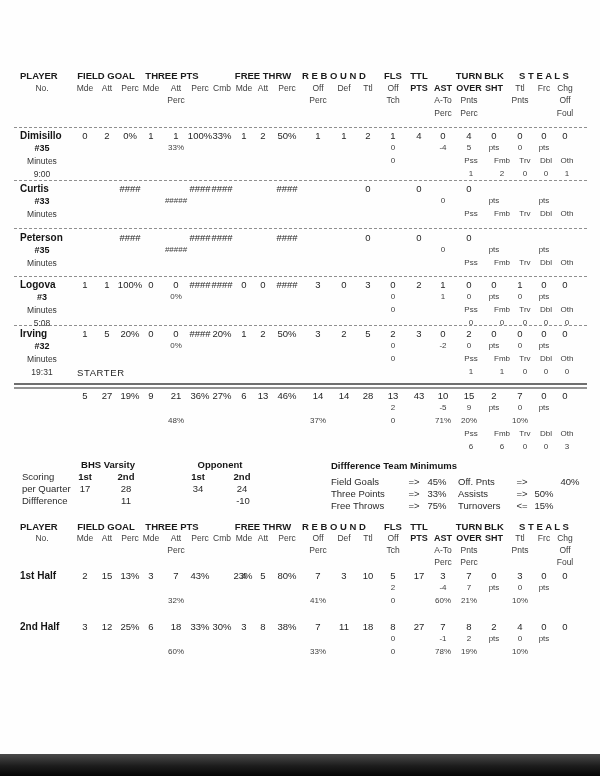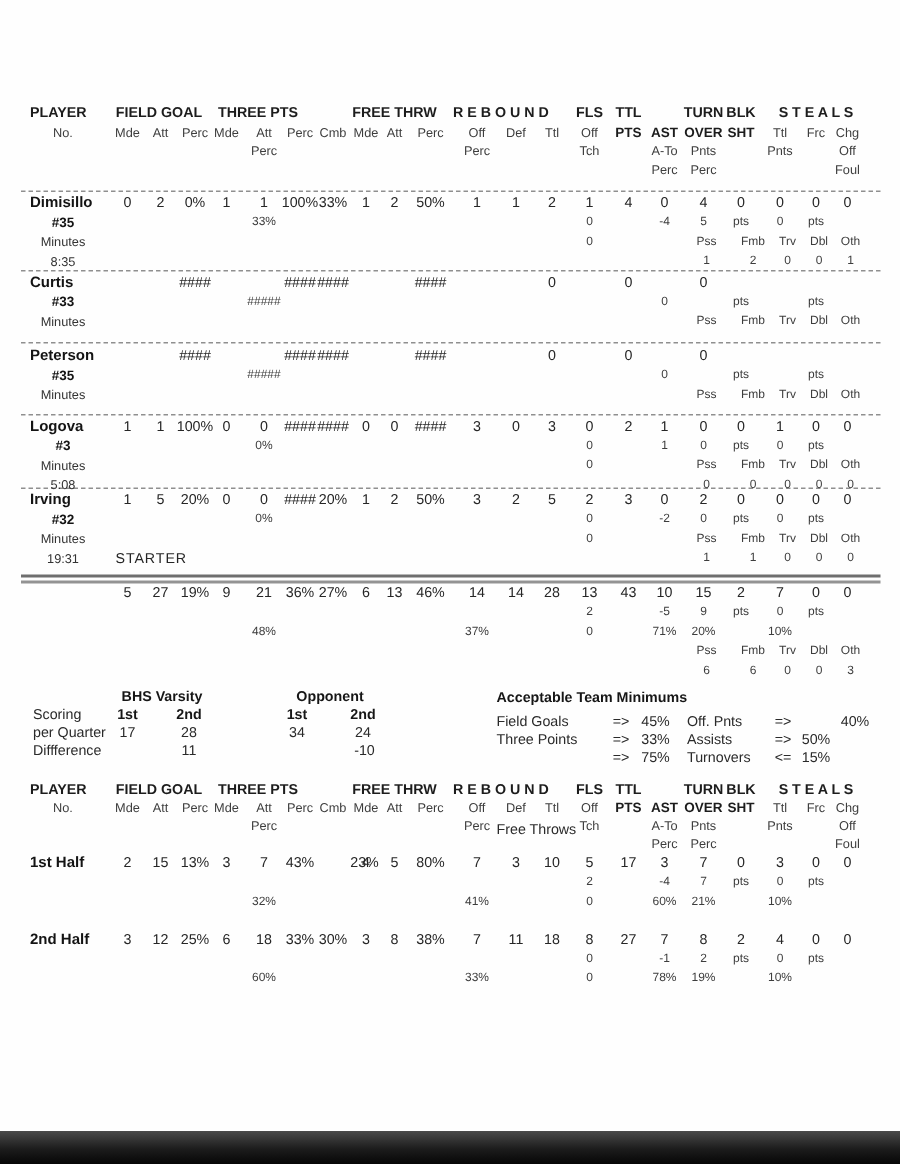--- a/index.html
+++ b/index.html
@@ -113,21 +113,21 @@
       <span class="cell vs ctr" style="top: 144px; left: 464px;">pts</span>
       <span class="cell vs ctr" style="top: 144px; left: 490px;">0</span>
       <span class="cell vs ctr" style="top: 144px; left: 514px;">pts</span>
       <span class="cell sb ctr" style="top: 157px; left: 12px;">Minutes</span>
       <span class="cell vs ctr" style="top: 157px; left: 363px;">0</span>
       <span class="cell vs ctr" style="top: 157px; left: 441px;">Pss</span>
       <span class="cell vs ctr" style="top: 157px; left: 472px;">Fmb</span>
       <span class="cell vs ctr" style="top: 157px; left: 495px;">Trv</span>
       <span class="cell vs ctr" style="top: 157px; left: 516px;">Dbl</span>
       <span class="cell vs ctr" style="top: 157px; left: 537px;">Oth</span>
-      <span class="cell sb ctr" style="top: 170px; left: 12px;">8:35</span>
+      <span class="cell sb ctr" style="top: 170px; left: 12px;">9:00</span>
       <span class="cell vs ctr" style="top: 170px; left: 441px;">1</span>
       <span class="cell vs ctr" style="top: 170px; left: 472px;">2</span>
       <span class="cell vs ctr" style="top: 170px; left: 495px;">0</span>
       <span class="cell vs ctr" style="top: 170px; left: 516px;">0</span>
       <span class="cell vs ctr" style="top: 170px; left: 537px;">1</span>
       <span class="cell nm" style="top: 184px; left: 20px;">Curtis</span>
       <span class="cell v0 ctr" style="top: 184px; left: 100px;">####</span>
       <span class="cell v0 ctr" style="top: 184px; left: 170px;">####</span>
       <span class="cell v0 ctr" style="top: 184px; left: 192px;">####</span>
       <span class="cell v0 ctr" style="top: 184px; left: 257px;">####</span>
@@ -306,34 +306,34 @@
       <span class="cell scb ctr" style="top: 472px; left: 168px;">1st</span>
       <span class="cell scb ctr" style="top: 472px; left: 212px;">2nd</span>
       <span class="cell sc ctr" style="top: 484px; left: 55px;">17</span>
       <span class="cell sc ctr" style="top: 484px; left: 96px;">28</span>
       <span class="cell sc ctr" style="top: 484px; left: 168px;">34</span>
       <span class="cell sc ctr" style="top: 484px; left: 212px;">24</span>
       <span class="cell sc ctr" style="top: 496px; left: 96px;">11</span>
       <span class="cell sc ctr" style="top: 496px; left: 213px;">-10</span>
     </div>
   <div id="minimums">
-      <span class="cell scb" style="top: 461px; left: 331px;">Acceptable Team Minimums</span>
+      <span class="cell scb" style="top: 461px; left: 331px;">Diffference Team Minimums</span>
       <span class="cell sc" style="top: 477px; left: 331px;">Field Goals</span>
       <span class="cell sc ctr" style="top: 477px; left: 384px;">=&gt;</span>
       <span class="cell sc ctr" style="top: 477px; left: 407px;">45%</span>
       <span class="cell sc" style="top: 477px; left: 458px;">Off. Pnts</span>
       <span class="cell sc ctr" style="top: 477px; left: 492px;">=&gt;</span>
       <span class="cell sc ctr" style="top: 477px; left: 540px;">40%</span>
       <span class="cell sc" style="top: 489px; left: 331px;">Three Points</span>
       <span class="cell sc ctr" style="top: 489px; left: 384px;">=&gt;</span>
       <span class="cell sc ctr" style="top: 489px; left: 407px;">33%</span>
       <span class="cell sc" style="top: 489px; left: 458px;">Assists</span>
       <span class="cell sc ctr" style="top: 489px; left: 492px;">=&gt;</span>
       <span class="cell sc ctr" style="top: 489px; left: 514px;">50%</span>
-      <span class="cell sc" style="top: 501px; left: 331px; margin-top: 48px;">Free Throws</span>
+      <span class="cell sc" style="top: 501px; left: 331px;">Free Throws</span>
       <span class="cell sc ctr" style="top: 501px; left: 384px;">=&gt;</span>
       <span class="cell sc ctr" style="top: 501px; left: 407px;">75%</span>
       <span class="cell sc" style="top: 501px; left: 458px;">Turnovers</span>
       <span class="cell sc ctr" style="top: 501px; left: 492px;">&lt;=</span>
       <span class="cell sc ctr" style="top: 501px; left: 514px;">15%</span>
     </div>
   <div id="table2">
       <span class="cell hb" style="top: 522px; left: 20px;">PLAYER</span>
       <span class="cell hb ctr grpw" style="top: 522px; left: 51px;">FIELD GOAL</span>
       <span class="cell hb ctr grpw" style="top: 522px; left: 117px;">THREE PTS</span>

